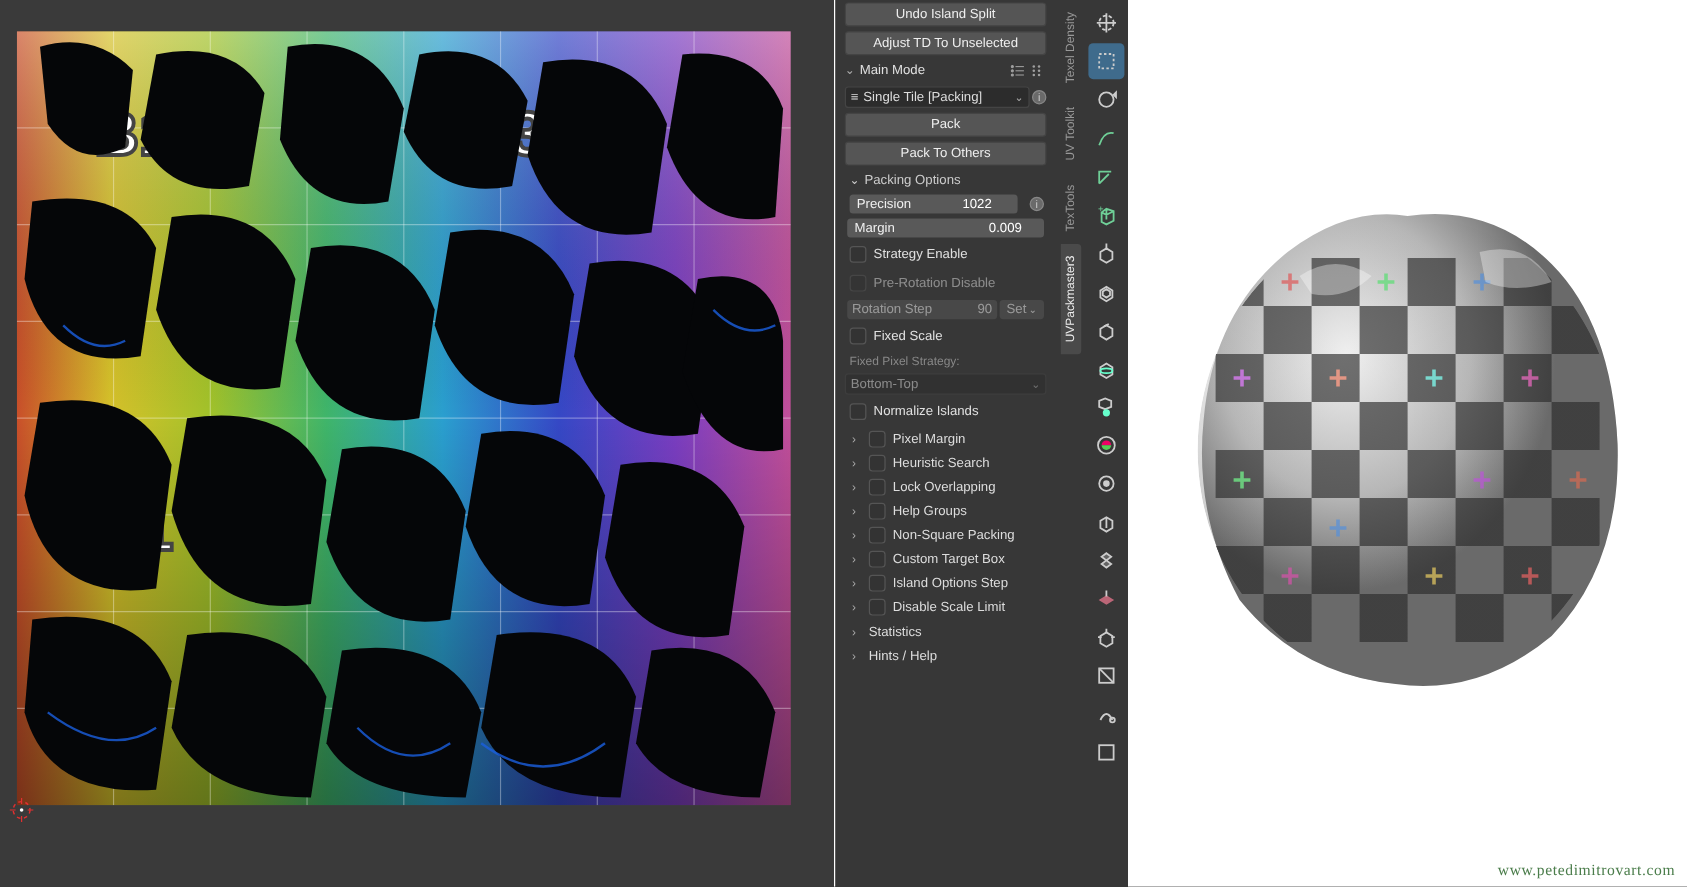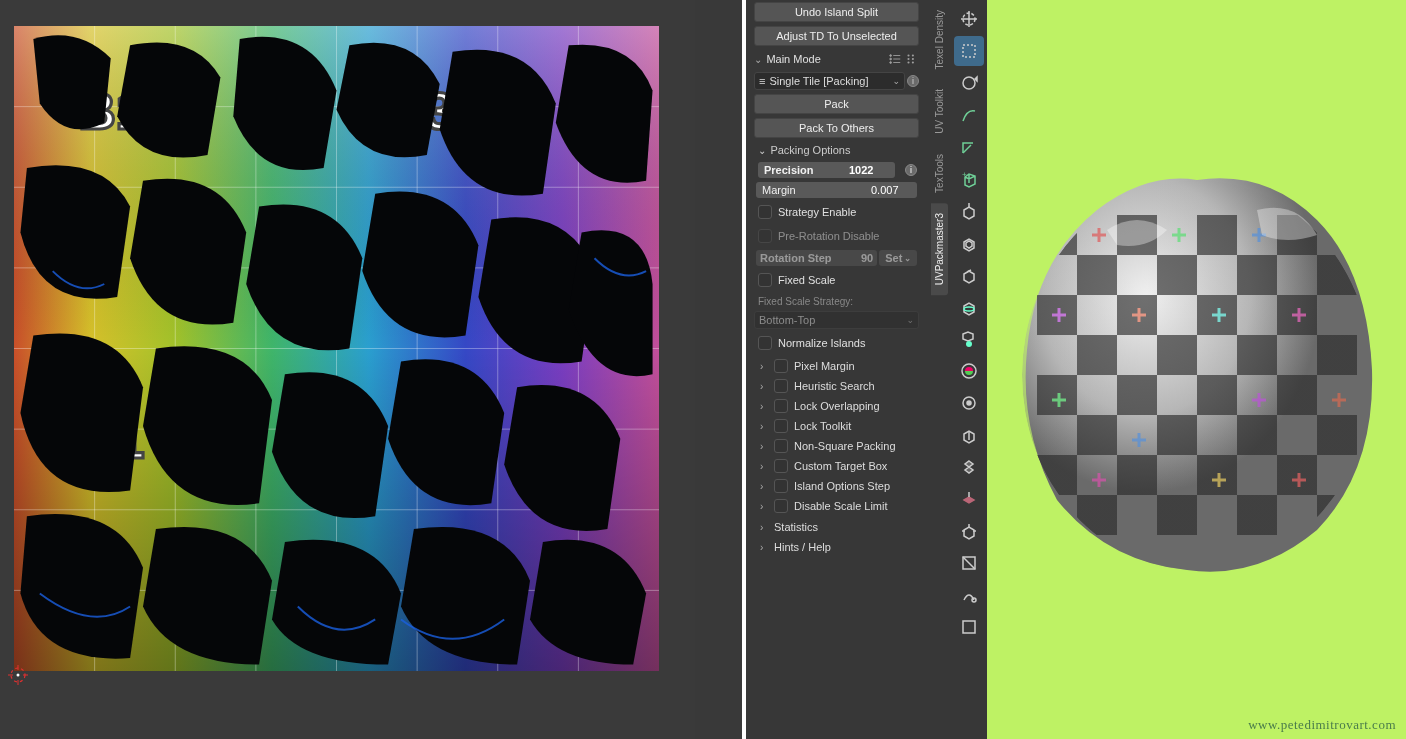--- a/index.html
+++ b/index.html
@@ -3,21 +3,21 @@
 <meta charset="utf-8">
 <style>
 * { box-sizing: border-box; margin: 0; padding: 0; font-family: -apple-system, BlinkMacSystemFont, "Segoe UI", sans-serif; }
 body { background: #393939; width: 1406px; height: 739px; overflow: hidden; display: flex; position: relative; }
 .uv-area { width: 695px; height: 739px; background: #3a3a3a; position: relative; padding-top: 0px; }
 .uv-canvas { position: absolute; left: 14px; top: 26px; width: 645px; height: 645px; }
 .uv-bg { width: 100%; height: 100%; position: absolute; }
 .uv-islands { position: absolute; inset: 0; }
 .cursor-2d { position: absolute; left: 8px; top: 665px; width: 20px; height: 20px; }
 
-.panel { width: 185px; background: #373737; color: #ccc; font-size: 11px; border-left: 4px solid #ffffff; display: flex; flex-direction: column; padding: 0 2px; margin-left: 47px; }
+.panel { width: 185px; background: #373737; color: #ccc; font-size: 11px; border-left: 1px solid #ffffff; display: flex; flex-direction: column; padding: 0 2px; }
 .btn { background: #555; border: 1px solid #444; color: #eee; font-size: 11px; padding: 3px 4px; margin: 2px 6px; border-radius: 3px; text-align: center; cursor: pointer; }
 .panel-header { display: flex; align-items: center; padding: 4px 6px; color: #e0e0e0; font-size: 11px; }
 .panel-header .chev { margin-right: 4px; font-size: 10px; color: #aaa; }
 .panel-header .spacer { flex: 1; }
 .panel-header .menu-ic { width: 14px; height: 14px; opacity: .7; margin-left: 3px; }
 .dropdown { display: flex; align-items: center; background: #2c2c2c; border: 1px solid #444; border-radius: 3px; margin: 2px 6px; padding: 2px 4px; font-size: 11px; color: #ddd; }
 .dropdown .dd-ic { margin-right: 4px; }
 .dropdown .dd-txt { flex: 1; }
 .dropdown .dd-arrow { font-size: 9px; opacity: .7; }
 .subhead { display: flex; align-items: center; padding: 4px 10px; color: #ccc; }
@@ -26,35 +26,35 @@
 .field-row .flabel { flex: 1; color: #f0f0f0; }
 .field-row .fval { color: #fff; min-width: 40px; }
 .check-row { display: flex; align-items: center; margin: 3px 8px; padding: 2px 2px; font-size: 11px; color: #e0e0e0; }
 .check-row .cb { width: 14px; height: 14px; border-radius: 3px; background: #333; border: 1px solid #555; margin-right: 6px; }
 .check-row.dim { opacity: .5; text-align: center; }
 .label-muted { color: #888; font-size: 10px; margin: 4px 10px 2px; }
 .exp-row { display: flex; align-items: center; margin: 2px 12px; padding: 2px 0; font-size: 11px; color: #ddd; }
 .exp-row .chev { width: 12px; color: #aaa; font-size: 10px; margin-right: 2px; }
 .exp-row .cb { width: 14px; height: 14px; border-radius: 3px; background: #333; border: 1px solid #555; margin-right: 6px; }
 .step-row { display: flex; gap: 2px; margin: 2px 8px; opacity: .5; }
-.step-row .seg { background: #595959; border-radius: 3px; padding: 2px 4px; font-size: 11px; color: #fafafa; display: flex; align-items: center; font-weight: bold; }
+.step-row .seg { background: #595959; border-radius: 3px; padding: 2px 4px; font-size: 11px; color: #fafafa; display: flex; align-items: center; }
 .step-row .seg.main { flex: 1; justify-content: space-between; }
 .step-row .seg.small { padding: 2px 6px; align-items: center; }
 
 .vtabs { width: 24px; background: #373737; display: flex; flex-direction: column; align-items: center; padding-top: 0; gap: 0; }
 .vtab { writing-mode: vertical-rl; transform: rotate(180deg); font-size: 10px; color: #999; padding: 10px 3px; cursor: pointer; border-radius: 3px 0 0 3px; }
 .vtab.active { background: #4a4a4a; color: #eee; }
 
 .toolstrip { width: 36px; background: #373737; display: flex; flex-direction: column; align-items: center; padding-top: 4px; gap: 2px; }
 .tool { width: 30px; height: 30px; border-radius: 4px; display: flex; align-items: center; justify-content: center; cursor: pointer; position: relative; }
 .tool.active { background: #3f6b8c; }
 .tool.green svg { stroke: #6fcf97; fill: none; }
 .tool svg { stroke: #ccc; fill: none; stroke-width: 1.5; }
 
-.viewport { flex: 1; background: #bef264; position: relative; }
+.viewport { flex: 1; background: #ffffff; position: relative; }
 .viewport svg.sphere { position: absolute; left: 50%; top: 50%; transform: translate(-50%, -50%); }
 .watermark { position: absolute; right: 10px; bottom: 6px; color: #4b7d4b; font-size: 13px; font-family: serif; letter-spacing: .5px; }
 .info-dot { position: absolute; width: 12px; height: 12px; border-radius: 50%; background: #6a6a6a; color: #ccc; font-size: 9px; display: flex; align-items: center; justify-content: center; border: 1px solid #888; }
 </style>
 </head>
 <body>
 
 <div class="uv-area">
   <div class="uv-canvas">
     <svg class="uv-bg" viewBox="0 0 100 100" preserveAspectRatio="none">
@@ -188,30 +188,30 @@
   </div>
 
   <div class="btn">Pack</div>
   <div class="btn">Pack To Others</div>
 
   <div class="subhead">
     <span class="chev">⌄</span>
     <span>Packing Options</span>
   </div>
 
-  <div style="display:flex; gap:2px; margin:0 2px; align-items:center;font-weight:bold;">
+  <div style="display:flex; gap:2px; margin:0 2px; align-items:center;">
     <div class="field-row" style="flex:1;">
       <span class="flabel">Precision</span>
       <span class="fval">1022</span>
     </div>
     <div class="info-dot" style="position:static; margin-right:6px;">i</div>
   </div>
   <div class="field-row">
     <span class="flabel">Margin</span>
-    <span class="fval">0.007</span>
+    <span class="fval">0.009</span>
   </div>
 
   <div class="check-row">
     <span class="cb"></span>
     <span>Strategy Enable</span>
   </div>
   <div class="check-row dim">
     <span class="cb"></span>
     <span>Pre-Rotation Disable</span>
   </div>
@@ -223,21 +223,21 @@
     <div class="seg small">
         <span>Set</span>
         <span style="font-size:8px;margin-left:2px;">⌄</span>
       </div>
   </div>
 
   <div class="check-row">
     <span class="cb"></span>
     <span>Fixed Scale</span>
   </div>
-  <div class="label-muted">Fixed Scale Strategy:</div>
+  <div class="label-muted">Fixed Pixel Strategy:</div>
   <div class="dropdown" style="opacity:.5;">
     <span class="dd-txt">Bottom-Top</span>
     <span class="dd-arrow">⌄</span>
   </div>
 
   <div class="check-row">
     <span class="cb"></span>
     <span>Normalize Islands</span>
   </div>
 
@@ -253,21 +253,21 @@
         <span>Heuristic Search</span>
       </div>
       <div class="exp-row">
         <span class="chev">›</span>
         <span class="cb"></span>
         <span>Lock Overlapping</span>
       </div>
       <div class="exp-row">
         <span class="chev">›</span>
         <span class="cb"></span>
-        <span>Lock Toolkit</span>
+        <span>Help Groups</span>
       </div>
       <div class="exp-row">
         <span class="chev">›</span>
         <span class="cb"></span>
         <span>Non-Square Packing</span>
       </div>
       <div class="exp-row">
         <span class="chev">›</span>
         <span class="cb"></span>
         <span>Custom Target Box</span>

